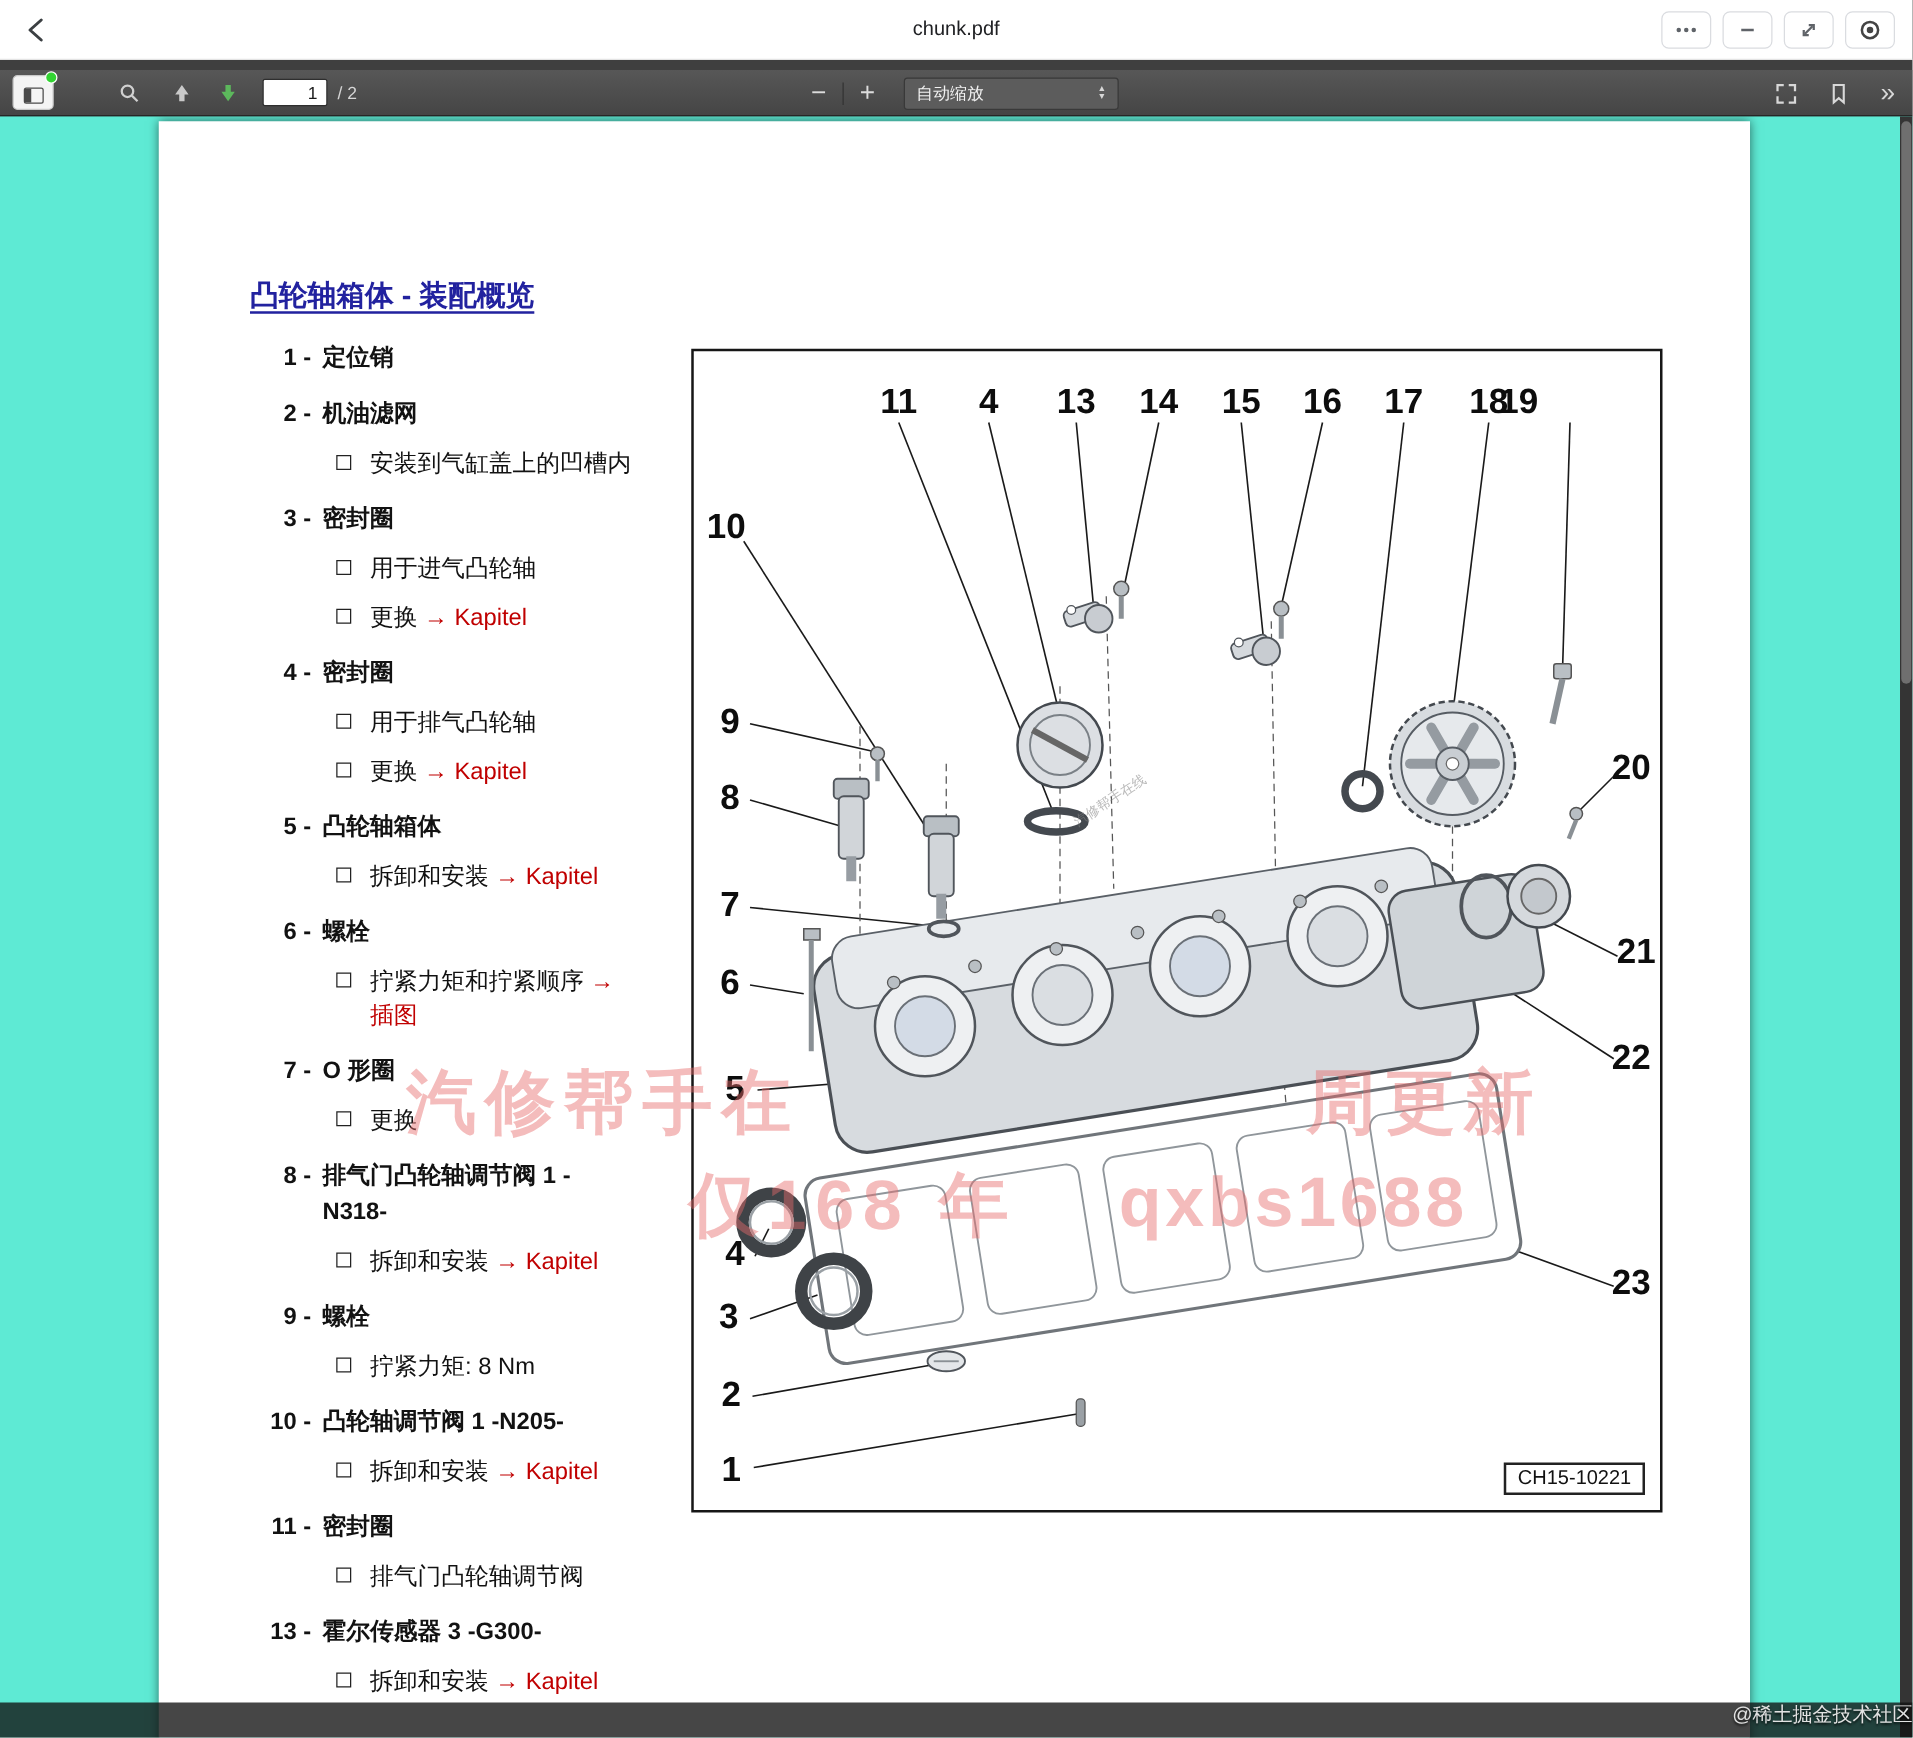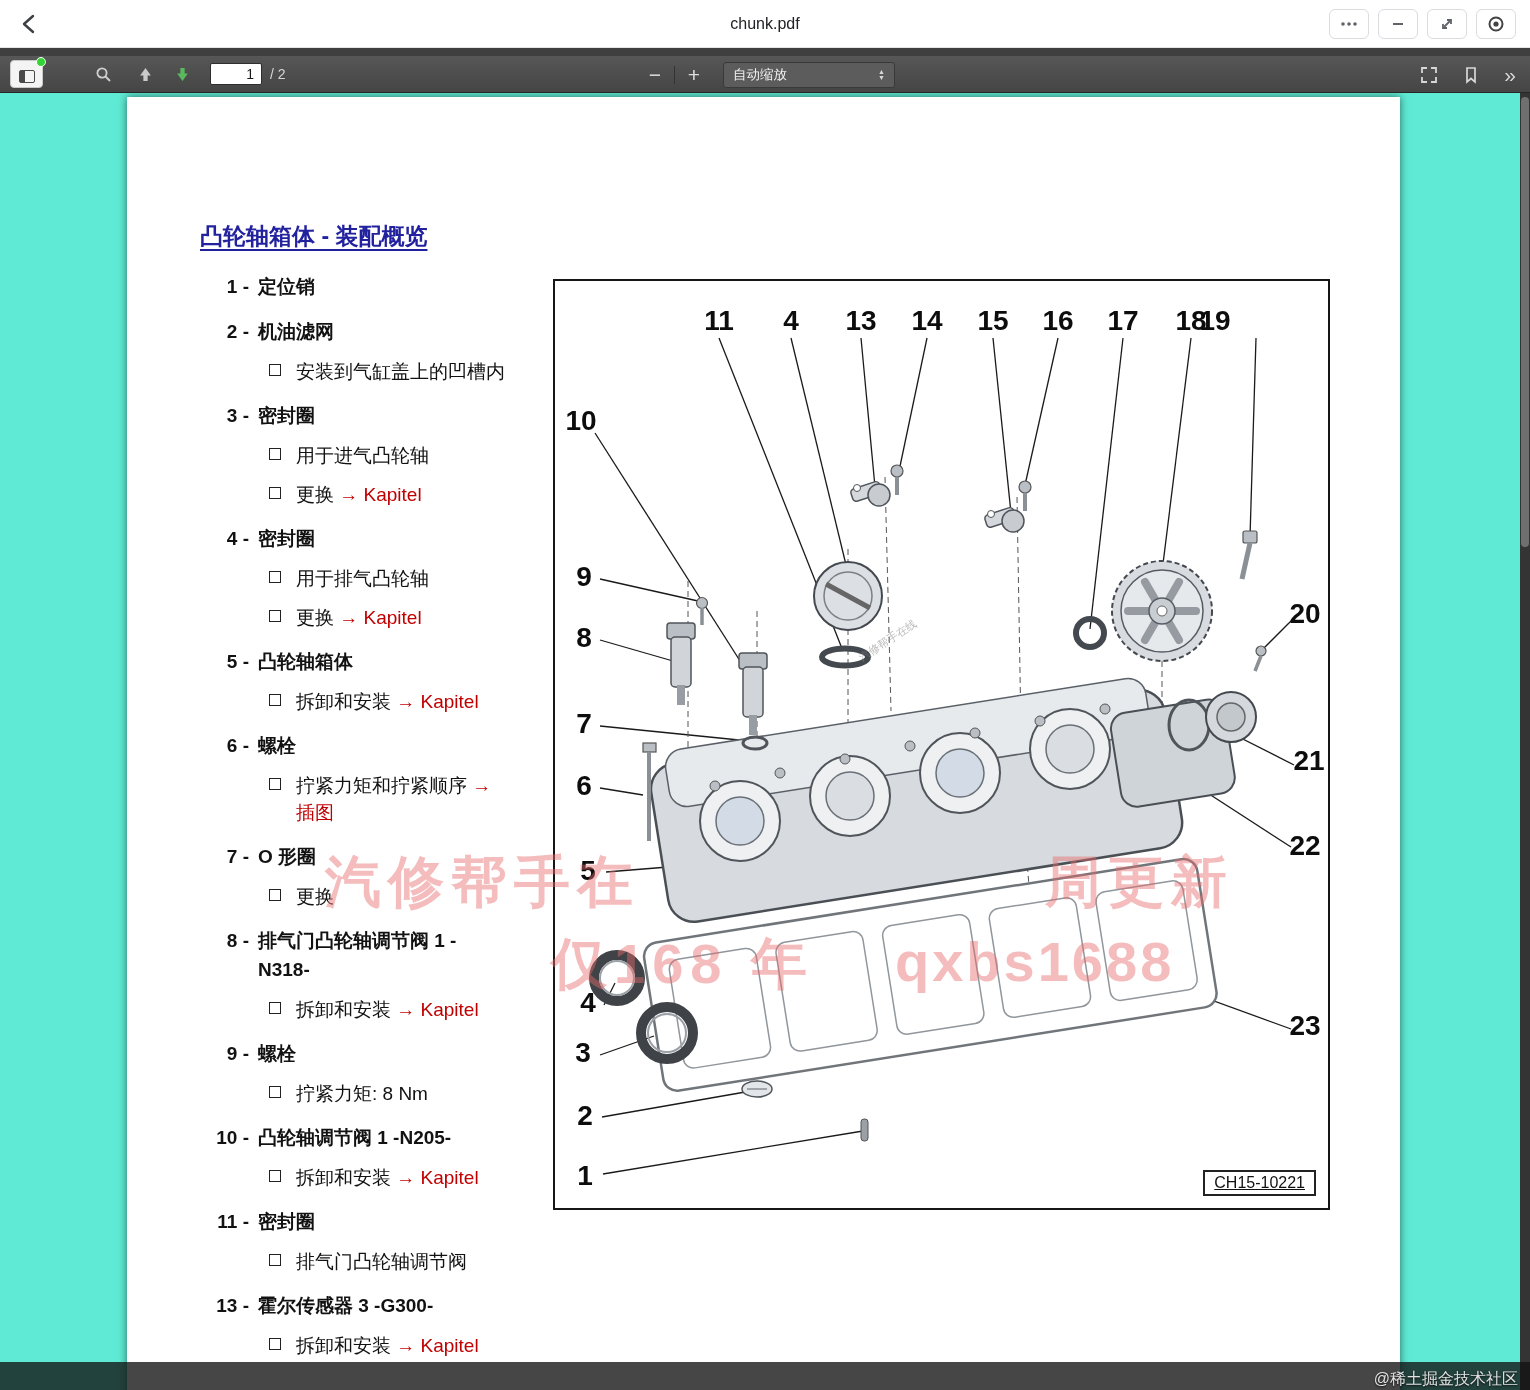--- a/index.html
+++ b/index.html
@@ -65,36 +65,36 @@
   .sub-text { margin-left: 15px; max-width: 218px; }
   .red { color: #c00000; text-decoration: none; cursor: pointer; }
 
   
   .figure { position: absolute; left: 426px; top: 182px; width: 777px; height: 931px;
             border: 2px solid #161616; background: #fff; }
   .fig-svg { position: absolute; left: 0; top: 0; }
   .callout { position: absolute; transform: translate(-50%, -50%); font-weight: 700; font-size: 28px;
              color: #0d0d0d; z-index: 2; }
   .fig-label { position: absolute; right: 12px; bottom: 12px; border: 2px solid #222; padding: 2px 9px;
-               font-size: 16px; color: #111; z-index: 2; background: #fff; text-decoration: underline; }
+               font-size: 16px; color: #111; z-index: 2; background: #fff; }
   .wm-mini { position: absolute; left: 300px; top: 352px; transform: rotate(-33deg); font-size: 11px;
              color: rgba(130,130,130,.55); z-index: 3; white-space: nowrap; }
 
   
   .wm { position: absolute; color: rgba(230,106,106,.45); font-size: 56px; font-weight: 600;
         letter-spacing: 7px; z-index: 6; pointer-events: none; white-space: nowrap; }
   .wm-latin { letter-spacing: 3px; }
   .wm1 { left: 198px; top: 748px; }
   .wm2 { left: 918px; top: 748px; }
   .wm3 { left: 424px; top: 830px; }
   .wm4 { left: 768px; top: 832px; }
 
   
   .bottom-bar { position: absolute; left: 0; right: 0; bottom: 0; height: 28px; background: rgba(18,18,18,.78);
-                display: flex; align-items: flex-end; justify-content: flex-end; padding-right: 12px; z-index: 60; }
+                display: flex; align-items: flex-start; justify-content: flex-end; z-index: 60; }
   .credit { color: #e2e2e2; font-size: 16px; text-shadow: 0 1px 2px rgba(0,0,0,.8); }
 </style>
 </head>
 <body>
 
 <div id="app">
 
   <header class="chrome">
     <button class="back-btn">
       <svg width="26" height="26" viewBox="0 0 26 26">

